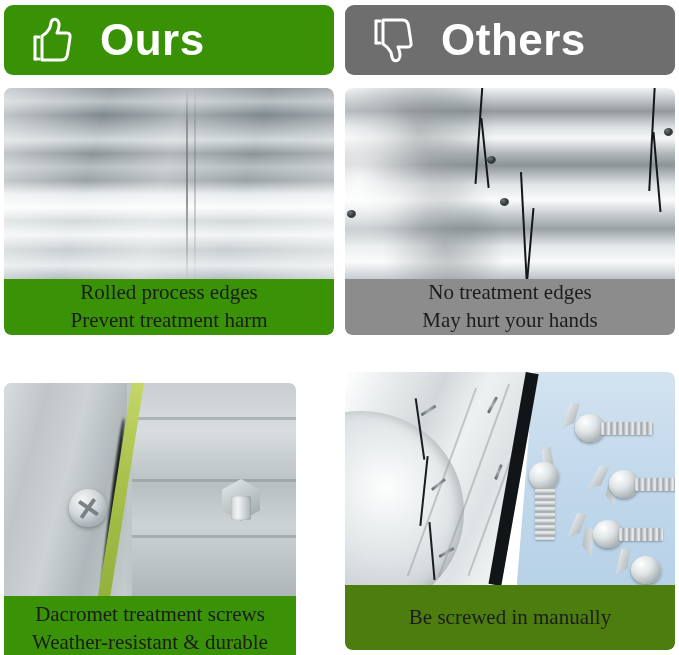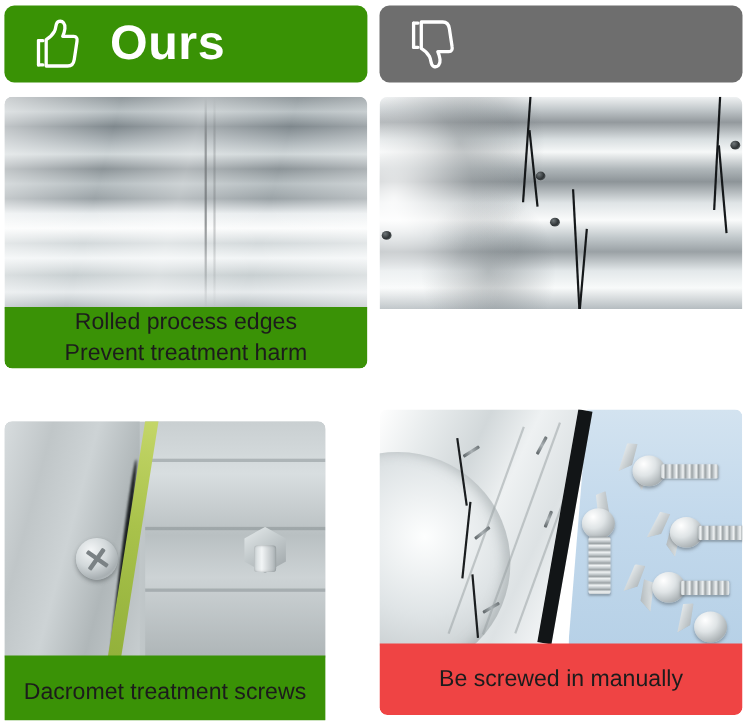--- a/index.html
+++ b/index.html
@@ -56,20 +56,21 @@
     margin-left: 28px;
     line-height: 1;
     white-space: nowrap;
   }
 
   
   .panel {
     position: absolute;
     overflow: hidden;
     border-radius: 7px;
+    font-family: Liberation Serif, serif;
   }
   .panel-tl { left: 4px;   top: 88px;  width: 330px; height: 247px; }
   .panel-tr { left: 345px; top: 88px;  width: 330px; height: 247px; }
   .panel-bl { left: 4px;   top: 372px; width: 292px; height: 278px; margin-top: 11px; }
   .panel-br { left: 345px; top: 372px; width: 330px; height: 278px; }
 
   .photo {
     position: absolute;
     left: 0;
     right: 0;
@@ -296,21 +297,21 @@
     display: flex;
     flex-direction: column;
     align-items: center;
     justify-content: center;
     border-radius: 0 0 7px 7px;
   }
   .caption-tl, .caption-tr { height: 56px; padding: 2px 6px; }
   .caption-bl, .caption-br { height: 65px; padding: 2px 6px; }
   .cap-green { background: #3a9206; }
   .cap-gray  { background: #8c8c8c; }
-  .cap-lightgray { background: #ef4444; }
+  .cap-lightgray { background: #4d7c0f; }
   .caption-line {
     color: #1c1c1c;
     font-size: 21px;
     line-height: 1.32;
     white-space: nowrap;
     text-align: center;
   }
   .caption-bl .caption-line { font-size: 21px; }
 
   
@@ -351,20 +352,21 @@
     </svg>
     <span class="header-title">Ours</span>
   </div>
 
   <div class="header-banner header-others">
     <svg class="header-icon" viewBox="0 0 46 48">
       <path d="M16 28 L16 4 M16 28 C16 28 21 31 23.5 35.5 C25.5 39.5 24 43.5 27.5 44.5 C31 45.5 33.5 42.5 33 38 C32.7 35 31 31 31 31 L41 31 C43.5 31 44.5 29 44 26.5 L41.5 10 C41 6.5 39 4 35.5 4 L16 4 Z" fill="none" stroke="#ffffff" stroke-width="3" stroke-linejoin="round" stroke-linecap="round"></path>
       <path d="M9 5 L9 27" fill="none" stroke="#ffffff" stroke-width="3" stroke-linecap="round"></path>
       <path d="M9 5 L13 5 M9 27 L13 27" fill="none" stroke="#ffffff" stroke-width="3" stroke-linecap="round"></path>
     </svg>
+    <span class="header-title">Others</span>
   </div>
 
   <div class="panel panel-tl">
     <div class="photo photo-tl">
       <div class="metal-rolled">
         <div class="seam-v" style="left:182px;"></div>
         <div class="seam-v" style="left:190px;opacity:.45;"></div>
       </div>
     </div>
     <div class="caption caption-tl cap-green">
@@ -381,39 +383,44 @@
         <div class="crack" style="left:178px;top:84px;height:115px;transform:rotate(-3deg);"></div>
         <div class="crack" style="left:184px;top:120px;height:80px;transform:rotate(5deg);"></div>
         <div class="crack" style="left:306px;top:-2px;height:105px;transform:rotate(3deg);"></div>
         <div class="crack" style="left:311px;top:44px;height:80px;transform:rotate(-5deg);"></div>
         <div class="screw-hole" style="left:142px;top:68px;"></div>
         <div class="screw-hole" style="left:155px;top:110px;"></div>
         <div class="screw-hole" style="left:319px;top:40px;"></div>
         <div class="screw-hole" style="left:2px;top:122px;"></div>
       </div>
     </div>
+    <div class="caption caption-tr cap-gray">
+      <span class="caption-line">No treatment edges</span>
+      <span class="caption-line">May hurt your hands</span>
+    </div>
   </div>
 
   <div class="panel panel-bl">
     <div class="photo photo-bl">
       <div class="bl-scene">
         <div class="bl-left-panel"></div>
         <div class="bl-right-panel"></div>
         <div class="bl-rib" style="top:34px;"></div>
         <div class="bl-rib" style="top:96px;"></div>
         <div class="bl-rib" style="top:152px;"></div>
         <div class="bl-dark-edge"></div>
         <div class="bl-green-streak"></div>
         <div class="phillips-screw" style="left:65px;top:106px;"></div>
         <div class="hex-bolt" style="left:215px;top:96px;"></div>
         <div class="hex-bolt-shaft" style="left:227px;top:113px;"></div>
       </div>
     </div>
     <div class="caption caption-bl cap-green">
       <span class="caption-line">Dacromet treatment screws</span>
+      <span class="caption-line">Weather-resistant &amp; durable</span>
     </div>
   </div>
 
   <div class="panel panel-br">
     <div class="photo photo-br">
       <div class="br-scene">
         <div class="br-left"></div>
         <div class="br-curve"></div>
         <div class="br-rib-diag" style="left:96px;top:10px;height:200px;"></div>
         <div class="br-rib-diag" style="left:128px;top:6px;height:205px;"></div>

